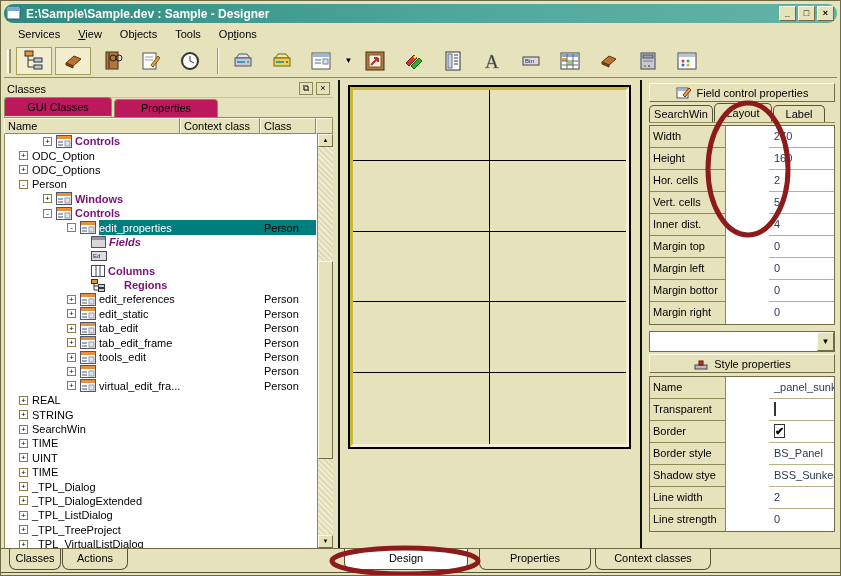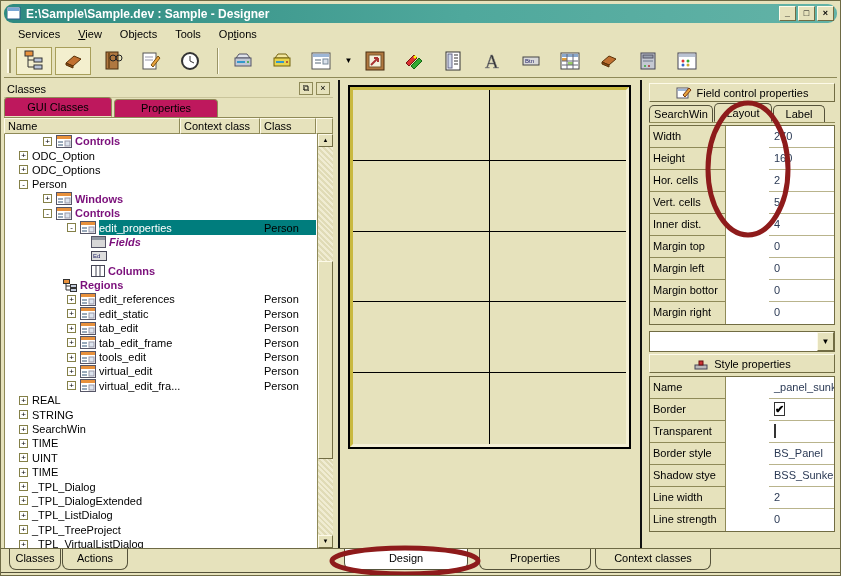--- a/index.html
+++ b/index.html
@@ -397,21 +397,21 @@
               <svg width="14" height="12">
                 <rect x="0.5" y="0.5" width="13" height="11" fill="#fff" stroke="#445"></rect>
                 <line x1="5" y1="1" x2="5" y2="11" stroke="#445"></line>
                 <line x1="9" y1="1" x2="9" y2="11" stroke="#445"></line>
               </svg>
             </span>
             <span class="row-band">
               <span class="tree-label boldcat">Columns</span>
             </span>
           </div>
-          <div class="tree-row" style="padding-left: 57px;">
+          <div class="tree-row" style="padding-left: 85px; gap: 16px;">
             <span class="icon-wrap node-icon">
               <svg width="14" height="13">
                 <rect x="0.5" y="0.5" width="6" height="4" fill="#E8913C" stroke="#333"></rect>
                 <rect x="7.5" y="5.5" width="6" height="3" fill="#c5cede" stroke="#333"></rect>
                 <rect x="7.5" y="9.5" width="6" height="3" fill="#c5cede" stroke="#333"></rect>
                 <path d="M3 5 V7 H7.5 M3 7 V11 H7.5" stroke="#333" fill="none"></path>
               </svg>
             </span>
             <span class="row-band">
               <span class="tree-label boldcat">Regions</span>
@@ -500,23 +500,20 @@
           <div class="tree-row" style="padding-left: 61px;">
             <span class="expander">+</span>
             <span class="icon-wrap node-icon">
               <svg width="16" height="13">
                 <rect x="0.5" y="0.5" width="15" height="12" fill="#fff" stroke="#556"></rect>
                 <rect x="1" y="1" width="14" height="3" fill="#E8913C"></rect>
                 <rect x="2" y="6" width="5" height="2" fill="#9ab"></rect>
                 <rect x="2" y="9" width="5" height="2" fill="#9ab"></rect>
                 <rect x="9" y="6" width="5" height="5" fill="#dde4ee" stroke="#99a"></rect>
               </svg>
-            </span>
-            <span class="row-band">
-              <span class="tree-label">virtual_edit</span>
             </span>
             <span class="cls-val">Person</span>
           </div>
           <div class="tree-row" style="padding-left: 61px;">
             <span class="expander">+</span>
             <span class="icon-wrap node-icon">
               <svg width="16" height="13">
                 <rect x="0.5" y="0.5" width="15" height="12" fill="#fff" stroke="#556"></rect>
                 <rect x="1" y="1" width="14" height="3" fill="#E8913C"></rect>
                 <rect x="2" y="6" width="5" height="2" fill="#9ab"></rect>
@@ -687,26 +684,26 @@
           </svg>
         </span>
       <span>Style properties</span>
     </button>
     <div class="prop-grid" style="top:296px" id="style-grid">
         <div class="pg-row">
           <div class="pg-label">Name</div>
           <div class="pg-value">_panel_sunken</div>
         </div>
         <div class="pg-row">
+          <div class="pg-label">Transparent</div>
+          <div class="pg-value"><span class="checkbox"></span></div>
+        </div>
+        <div class="pg-row">
           <div class="pg-label">Border</div>
           <div class="pg-value"><span class="checkbox">✔</span></div>
-        </div>
-        <div class="pg-row">
-          <div class="pg-label">Transparent</div>
-          <div class="pg-value"><span class="checkbox"></span></div>
         </div>
         <div class="pg-row">
           <div class="pg-label">Border style</div>
           <div class="pg-value">BS_Panel</div>
         </div>
         <div class="pg-row">
           <div class="pg-label">Shadow stye</div>
           <div class="pg-value">BSS_Sunken</div>
         </div>
         <div class="pg-row">

